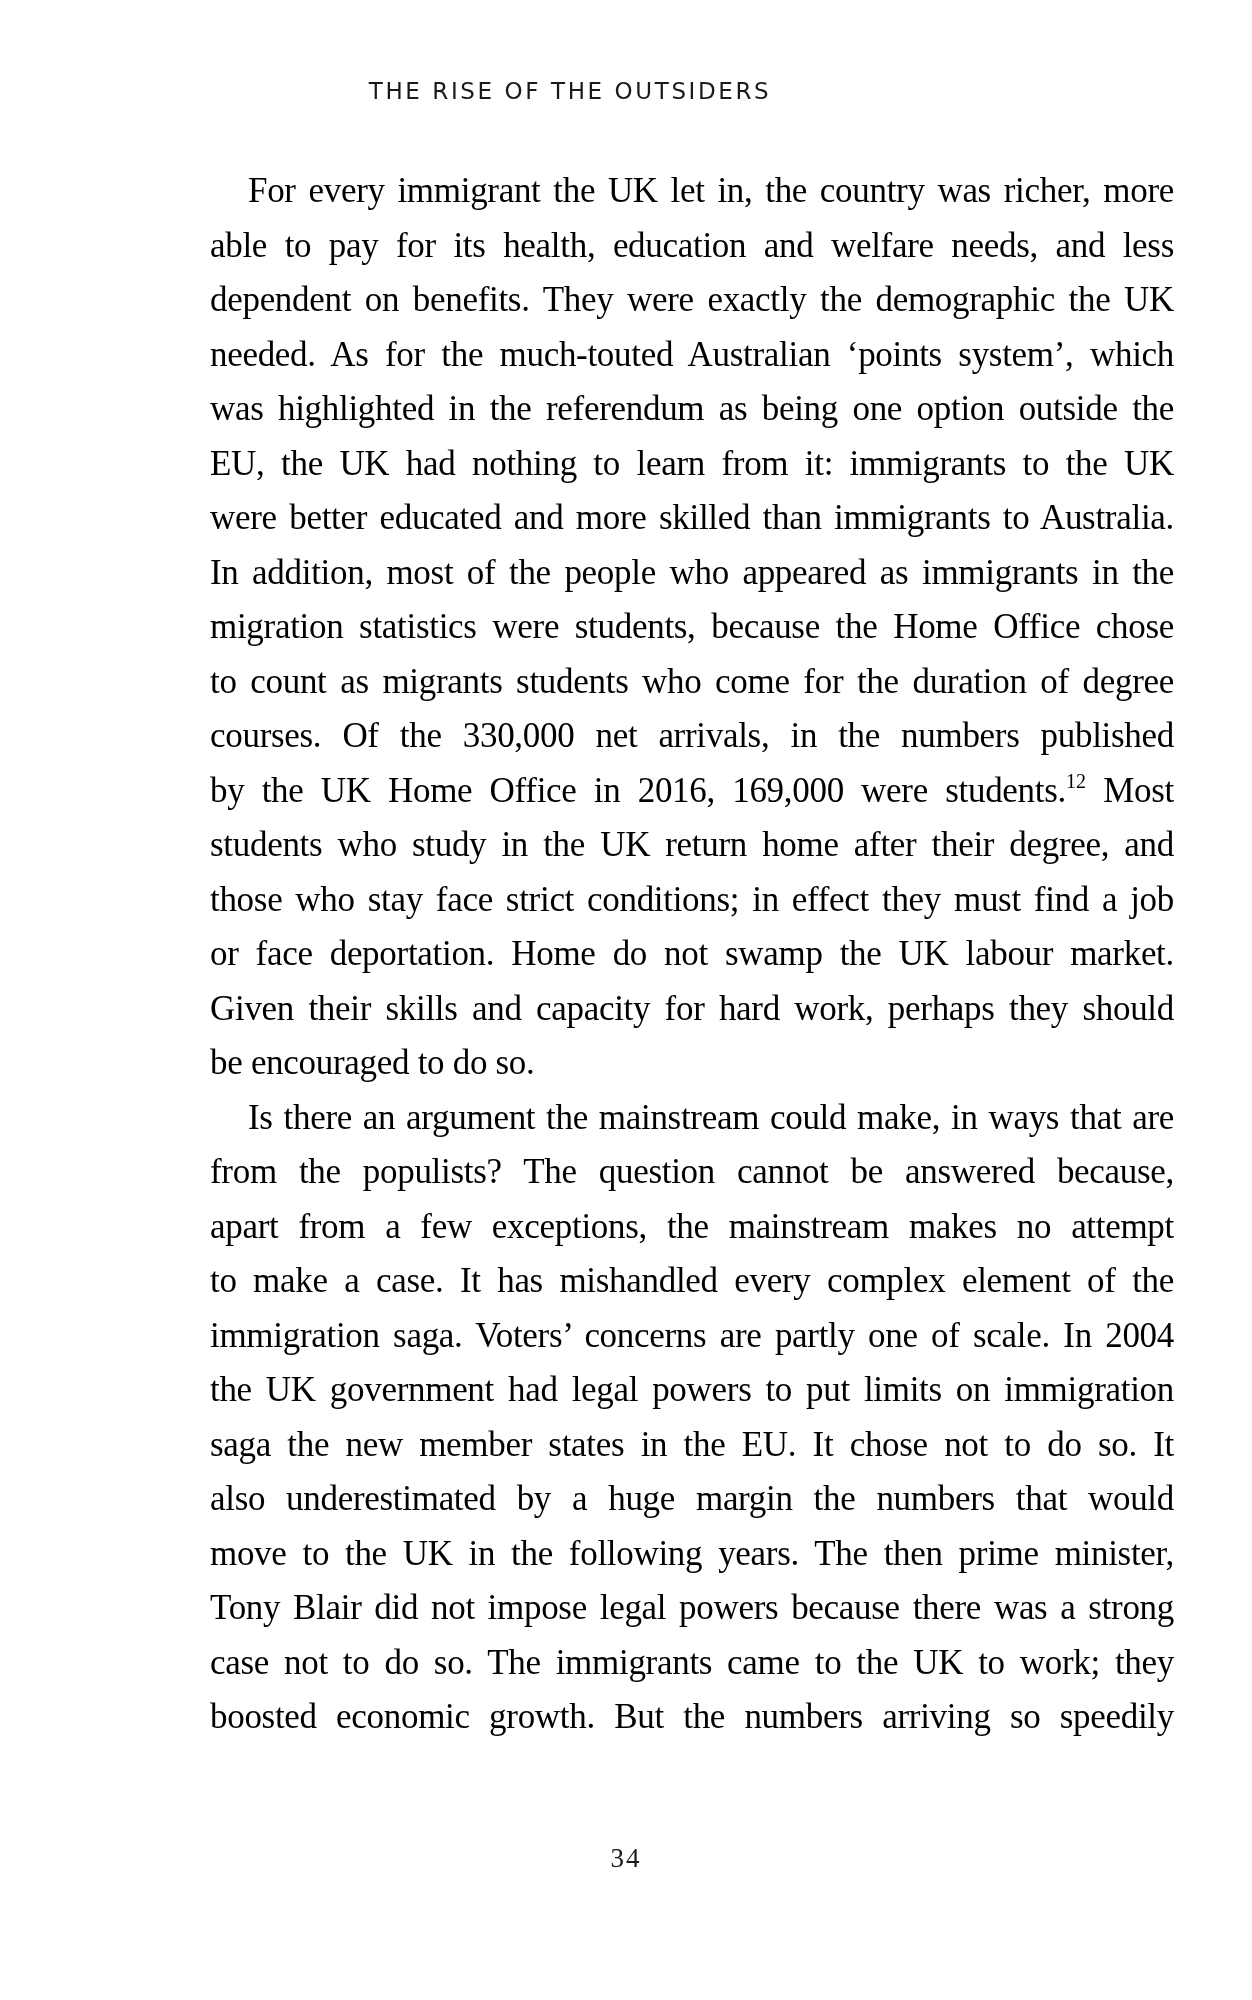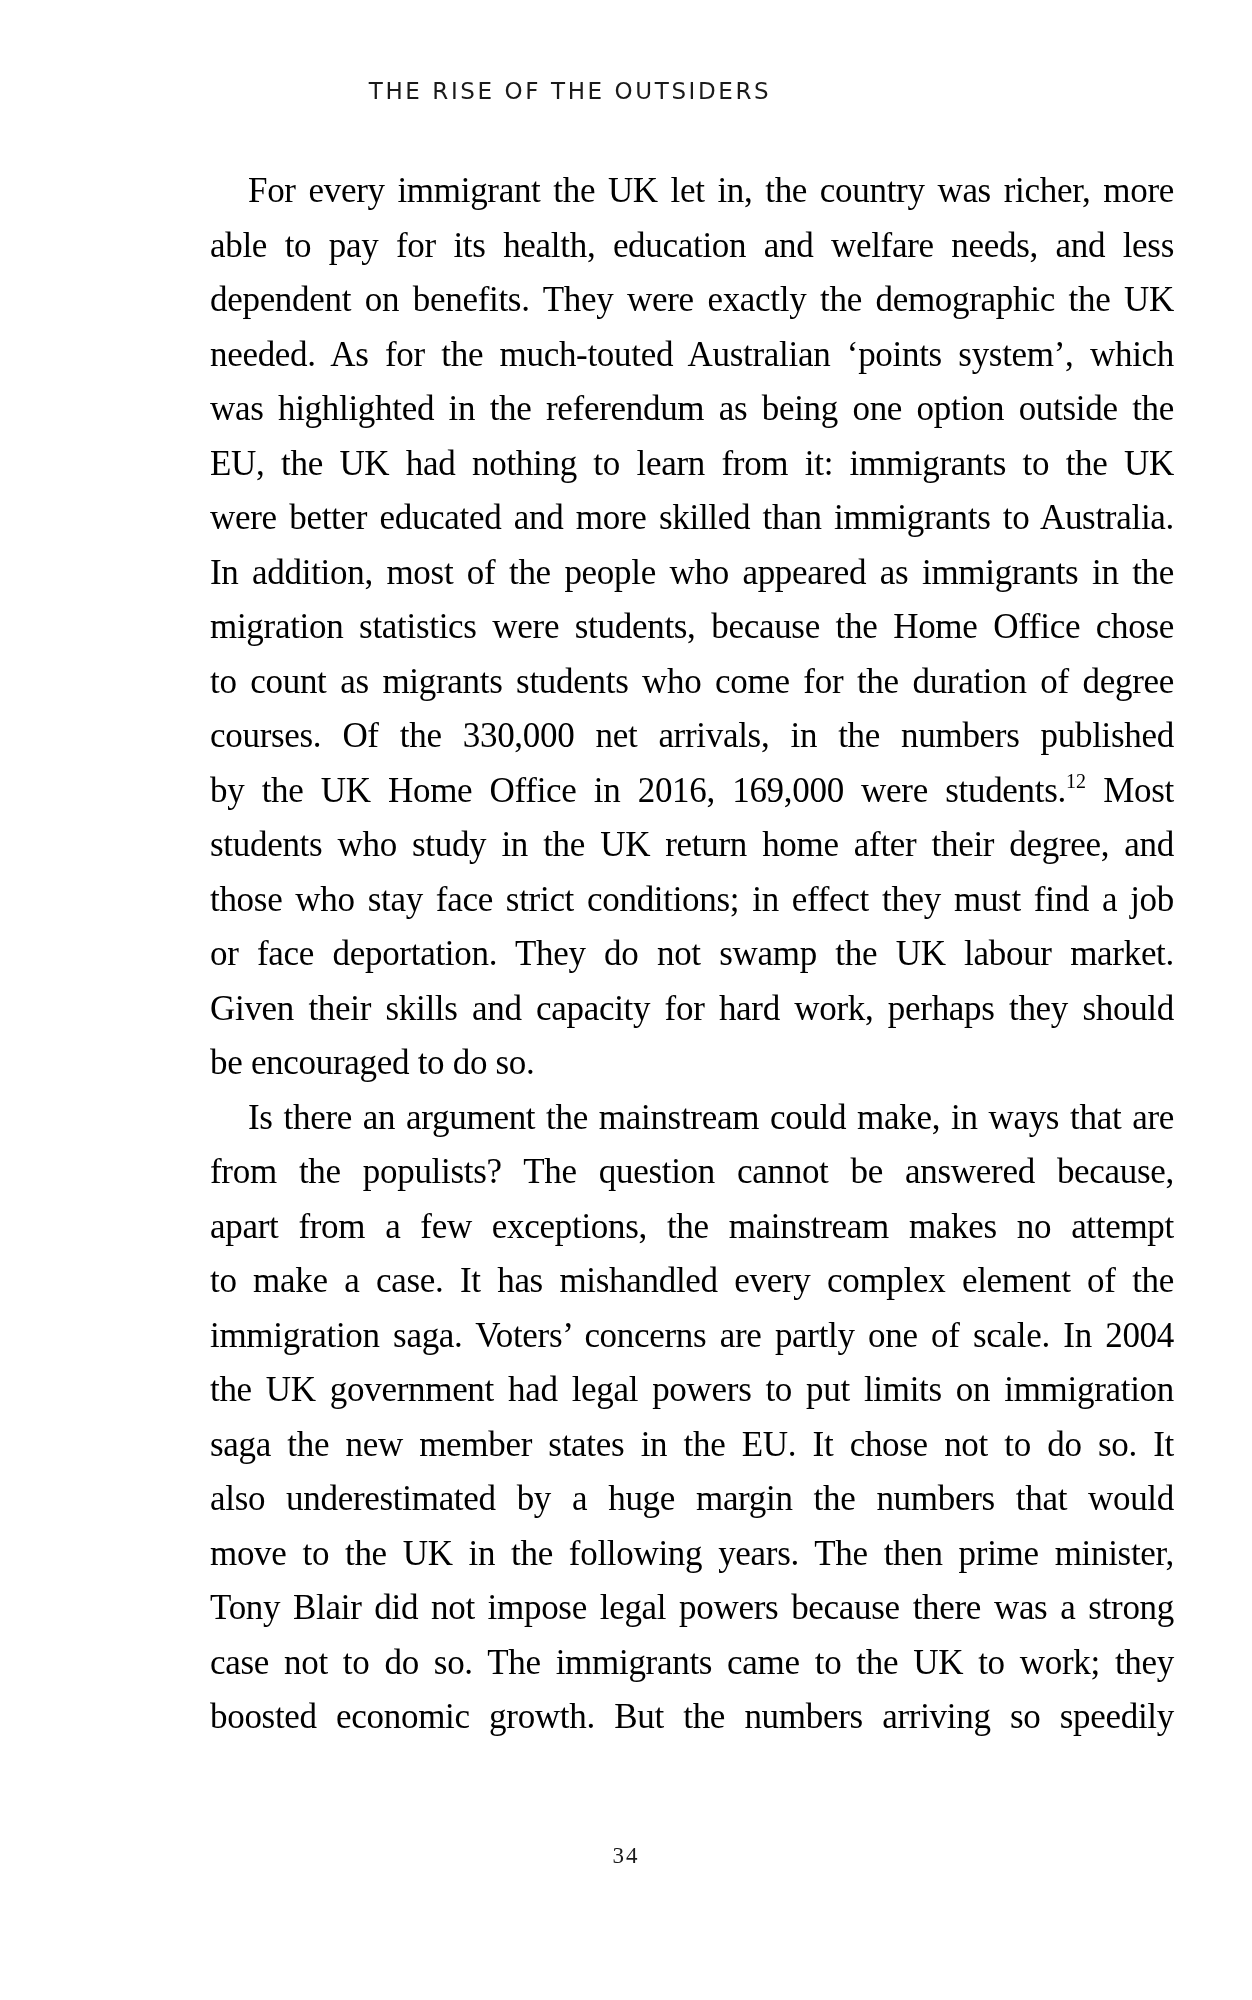--- a/index.html
+++ b/index.html
@@ -56,21 +56,21 @@
       vertical-align: 14px;
       letter-spacing: 0;
     }
     .folio {
       position: absolute;
       top: 1843px;
       left: 0;
       width: 1252px;
       text-align: center;
       font-family: "Liberation Serif", serif;
-      font-size: 23px;
+      font-size: 27px;
       letter-spacing: 2px;
       color: #1a1a1a;
     }
   </style>
 </head>
 <body>
 
 <div class="running-head">THE RISE OF THE OUTSIDERS</div>
 
 <div class="text-block">
@@ -83,21 +83,21 @@
     <div class="line">was highlighted in the referendum as being one option outside the</div>
     <div class="line">EU, the UK had nothing to learn from it: immigrants to the UK</div>
     <div class="line">were better educated and more skilled than immigrants to Australia.</div>
     <div class="line">In addition, most of the people who appeared as immigrants in the</div>
     <div class="line">migration statistics were students, because the Home Office chose</div>
     <div class="line">to count as migrants students who come for the duration of degree</div>
     <div class="line">courses. Of the 330,000 net arrivals, in the numbers published</div>
     <div class="line"><span>by the UK Home Office in 2016, 169,000 were students.</span><sup class="fn">12</sup><span> Most</span></div>
     <div class="line">students who study in the UK return home after their degree, and</div>
     <div class="line">those who stay face strict conditions; in effect they must find a job</div>
-    <div class="line">or face deportation. They do not swamp the UK labour market.</div>
+    <div class="line">or face deportation. Home do not swamp the UK labour market.</div>
     <div class="line">Given their skills and capacity for hard work, perhaps they should</div>
     <div class="line last">be encouraged to do so.</div>
   </div>
 
   <div class="paragraph">
     <div class="line indent">Is there an argument the mainstream could make, in ways that are</div>
     <div class="line">from the populists? The question cannot be answered because,</div>
     <div class="line">apart from a few exceptions, the mainstream makes no attempt</div>
     <div class="line">to make a case. It has mishandled every complex element of the</div>
     <div class="line">immigration saga. Voters’ concerns are partly one of scale. In 2004</div>

